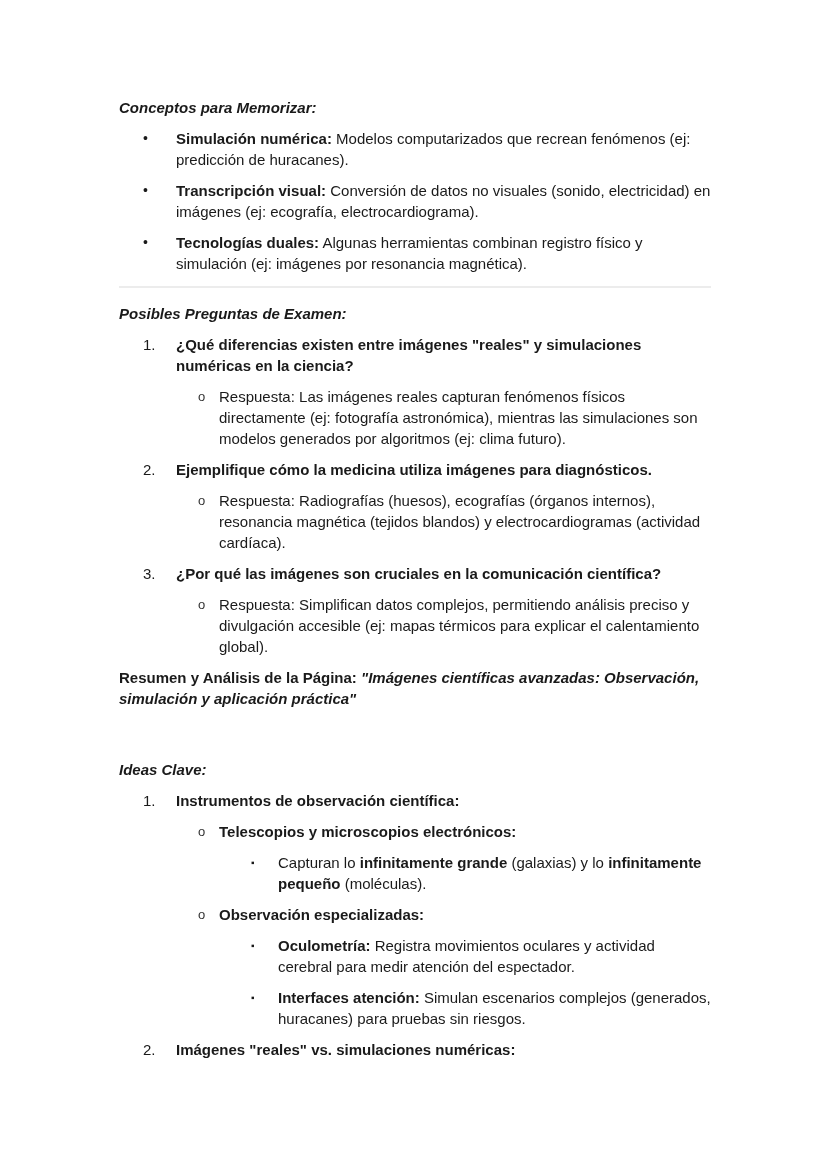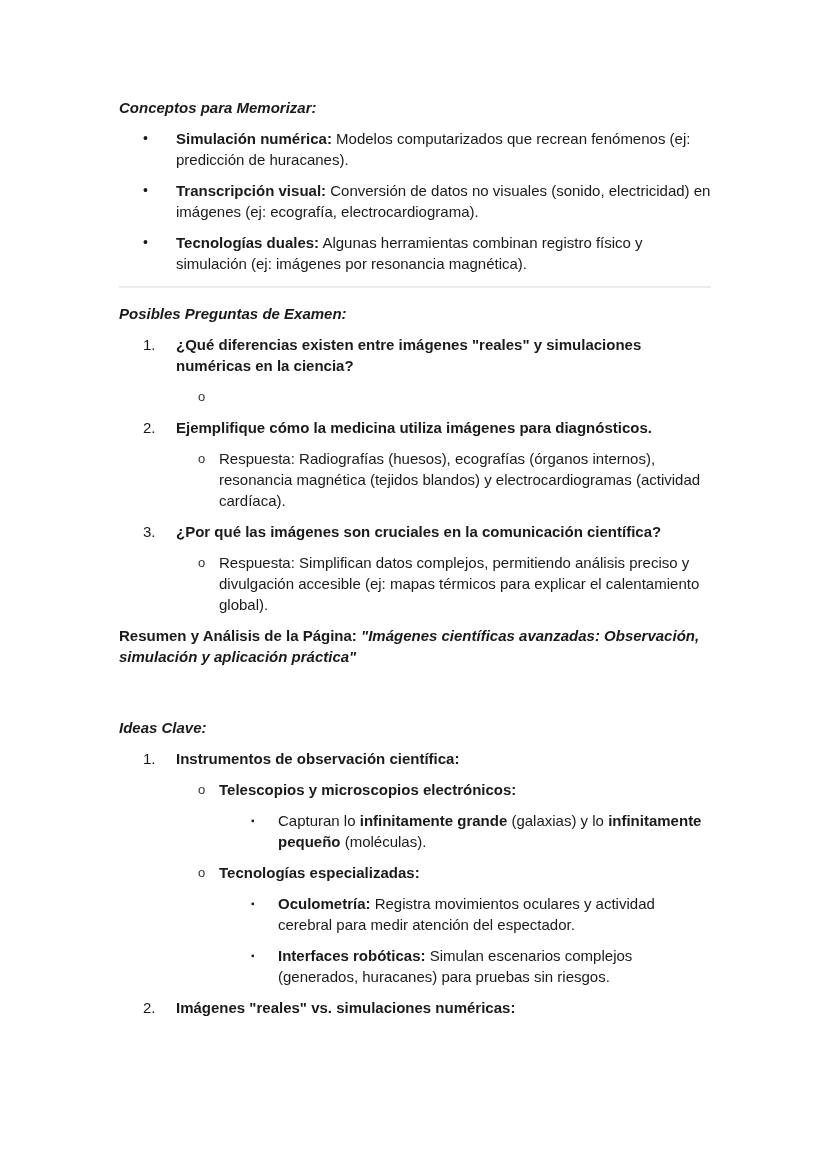--- a/index.html
+++ b/index.html
@@ -54,20 +54,21 @@
   <div class="divider"></div>
 
   <p class="h">Posibles Preguntas de Examen:</p>
 
   <div class="li l1">
     <span class="marker num">1.</span>
     <div class="txt"><span class="b">¿Qué diferencias existen entre imágenes "reales" y simulaciones numéricas en la ciencia?</span></div>
   </div>
   <div class="li l2">
     <span class="marker circle">o</span>
+    <div class="txt"><span>Respuesta: Las imágenes reales capturan fenómenos físicos directamente (ej: fotografía astronómica), mientras las simulaciones son modelos generados por algoritmos (ej: clima futuro).</span></div>
   </div>
 
   <div class="li l1">
     <span class="marker num">2.</span>
     <div class="txt"><span class="b">Ejemplifique cómo la medicina utiliza imágenes para diagnósticos.</span></div>
   </div>
   <div class="li l2">
     <span class="marker circle">o</span>
     <div class="txt"><span>Respuesta: Radiografías (huesos), ecografías (órganos internos), resonancia magnética (tejidos blandos) y electrocardiogramas (actividad cardíaca).</span></div>
   </div>
@@ -97,31 +98,31 @@
     <div class="txt"><span class="b">Telescopios y microscopios electrónicos:</span></div>
   </div>
 
   <div class="li l3">
     <span class="marker square">▪</span>
     <div class="txt"><span>Capturan lo </span><span class="b">infinitamente grande</span><span> (galaxias) y lo </span><span class="b">infinitamente pequeño</span><span> (moléculas).</span></div>
   </div>
 
   <div class="li l2">
     <span class="marker circle">o</span>
-    <div class="txt"><span class="b">Tecnologías especializadas:</span></div>
+    <div class="txt"><span class="b">Observación especializadas:</span></div>
   </div>
 
   <div class="li l3">
     <span class="marker square">▪</span>
     <div class="txt"><span class="b">Oculometría:</span><span> Registra movimientos oculares y actividad cerebral para medir atención del espectador.</span></div>
   </div>
 
   <div class="li l3">
     <span class="marker square">▪</span>
-    <div class="txt"><span class="b">Interfaces robóticas:</span><span> Simulan escenarios complejos (generados, huracanes) para pruebas sin riesgos.</span></div>
+    <div class="txt"><span class="b">Interfaces atención:</span><span> Simulan escenarios complejos (generados, huracanes) para pruebas sin riesgos.</span></div>
   </div>
 
   <div class="li l1">
     <span class="marker num">2.</span>
     <div class="txt"><span class="b">Imágenes "reales" vs. simulaciones numéricas:</span></div>
   </div>
 
 </div>
 
 </body></html>

